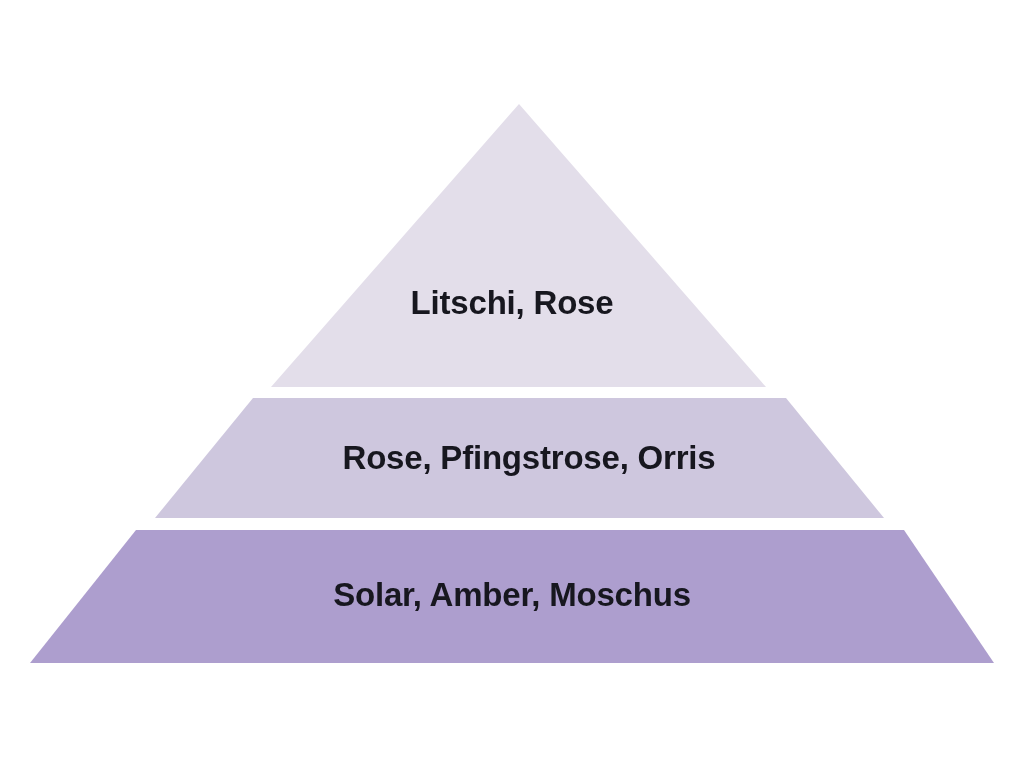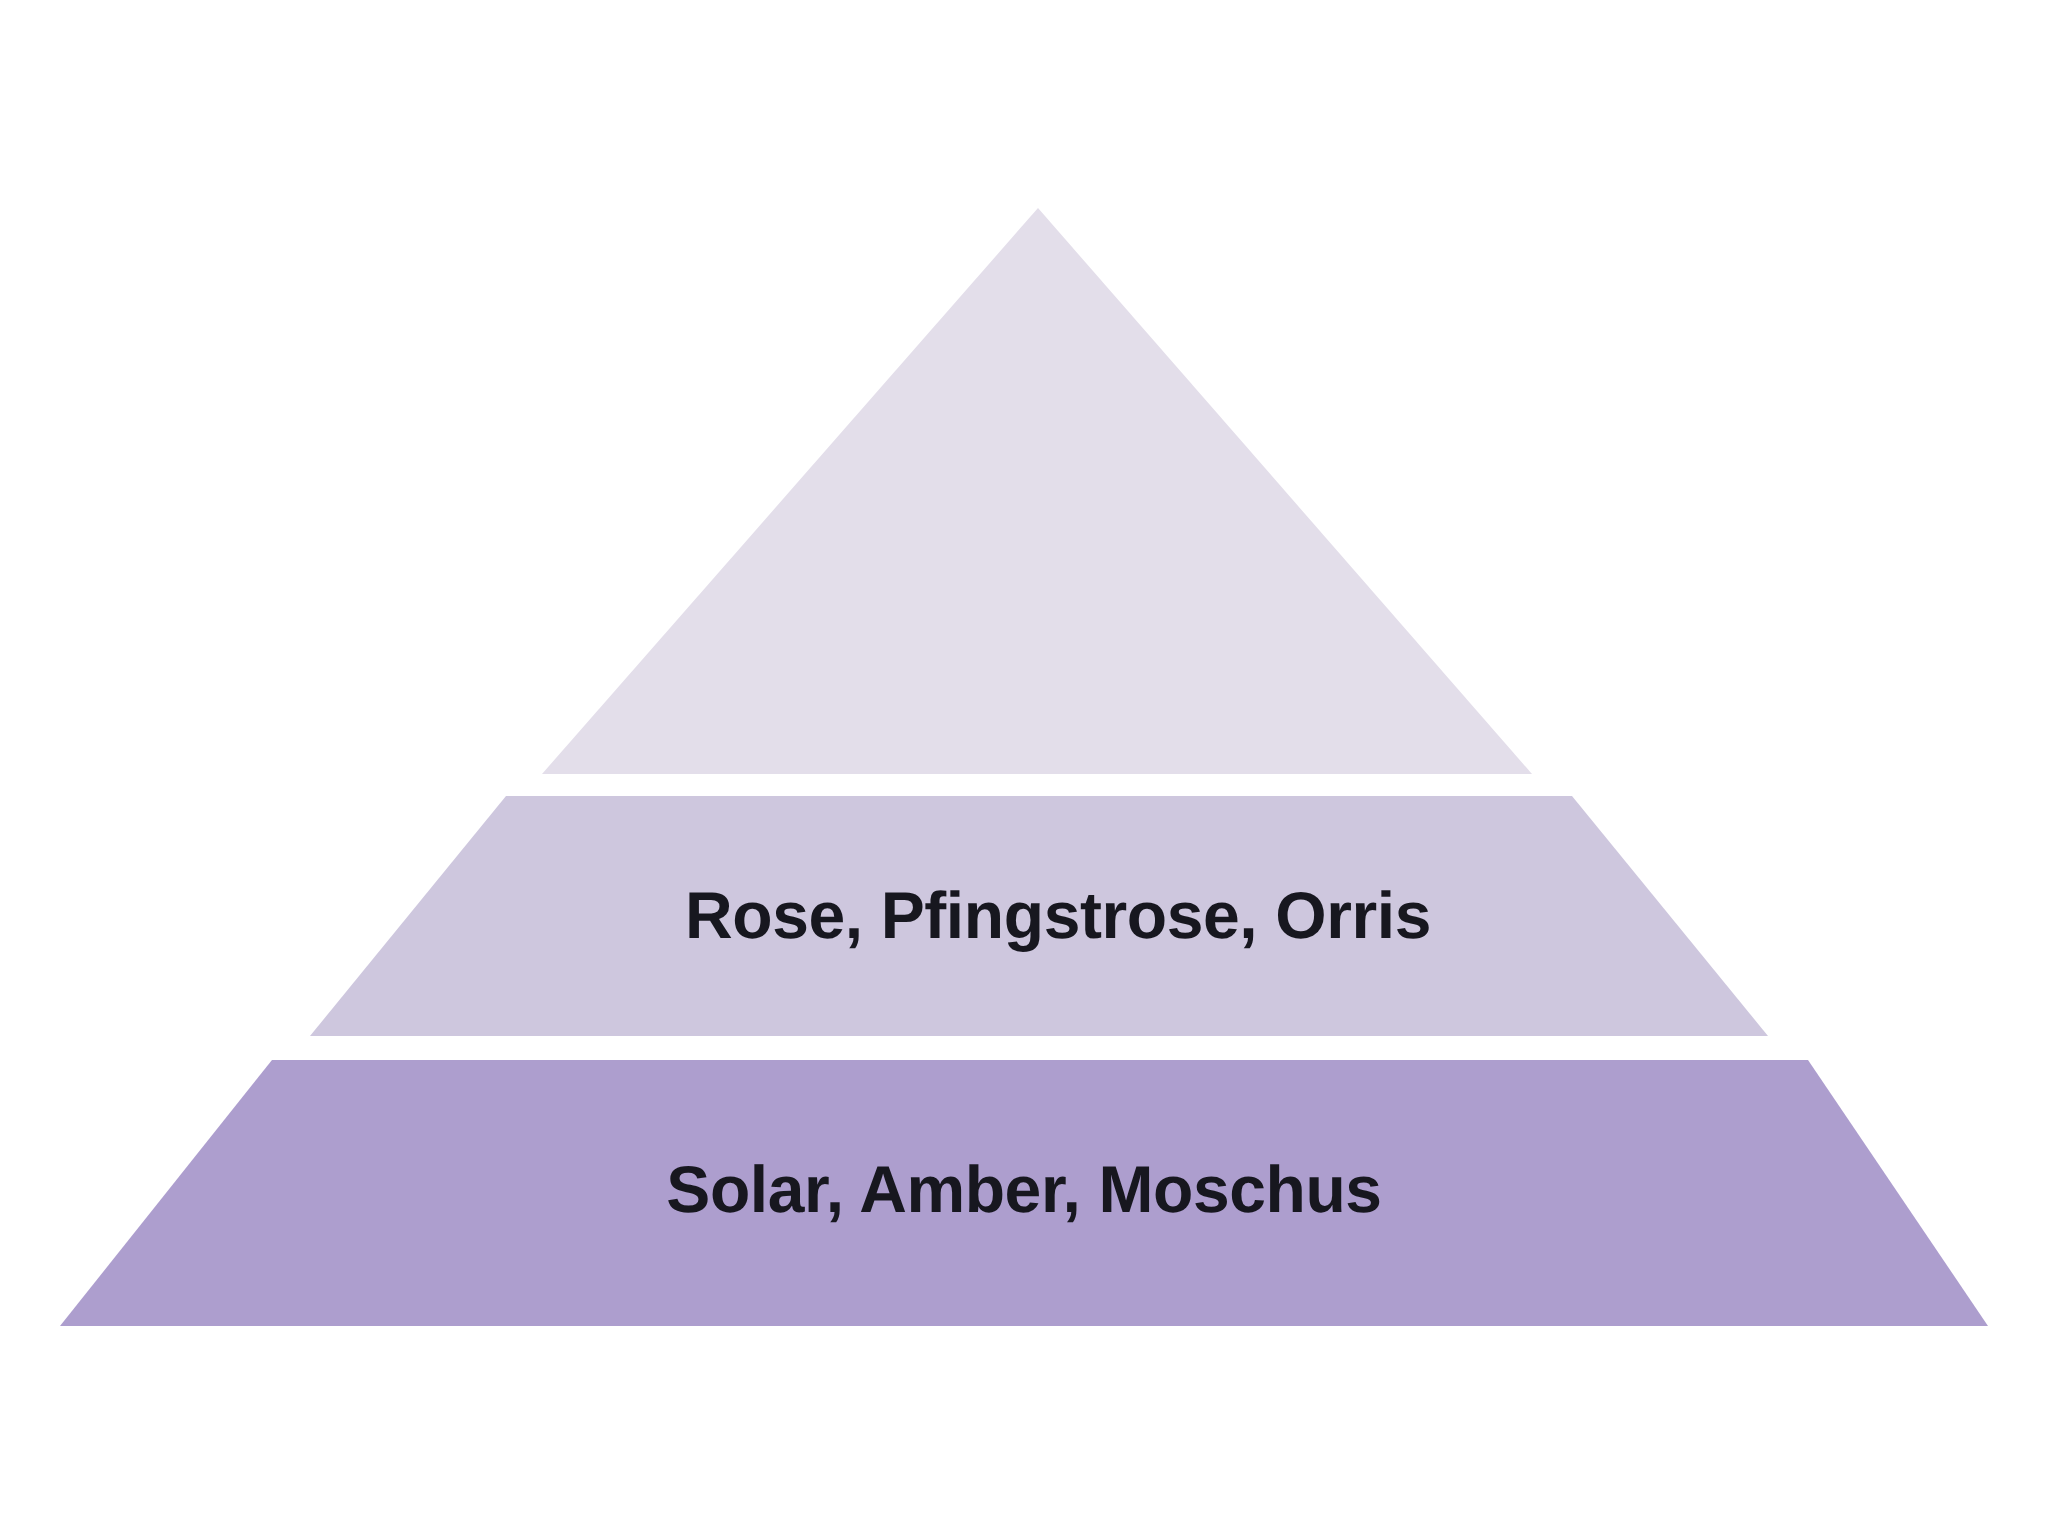--- a/index.html
+++ b/index.html
@@ -52,18 +52,19 @@
 
   <svg class="pyramid-svg" viewBox="0 0 1024 768" preserveAspectRatio="none">
 
     <polygon points="519,104 766,387 271,387" fill="#E3DEEA"></polygon>
 
     <polygon points="253,398 786,398 884,518 155,518" fill="#CEC7DE"></polygon>
 
     <polygon points="136,530 904,530 994,663 30,663" fill="#AD9ECE"></polygon>
   </svg>
 
+  <div class="tier-label" id="label-top" style="color: rgb(23, 23, 31);">Litschi, Rose</div>
 
   <div class="tier-label" id="label-middle" style="color: rgb(23, 23, 31); padding-left: 17px;">Rose, Pfingstrose, Orris</div>
 
   <div class="tier-label" id="label-bottom" style="color: rgb(23, 23, 31);">Solar, Amber, Moschus</div>
 
 </div>
 
 </body></html>

